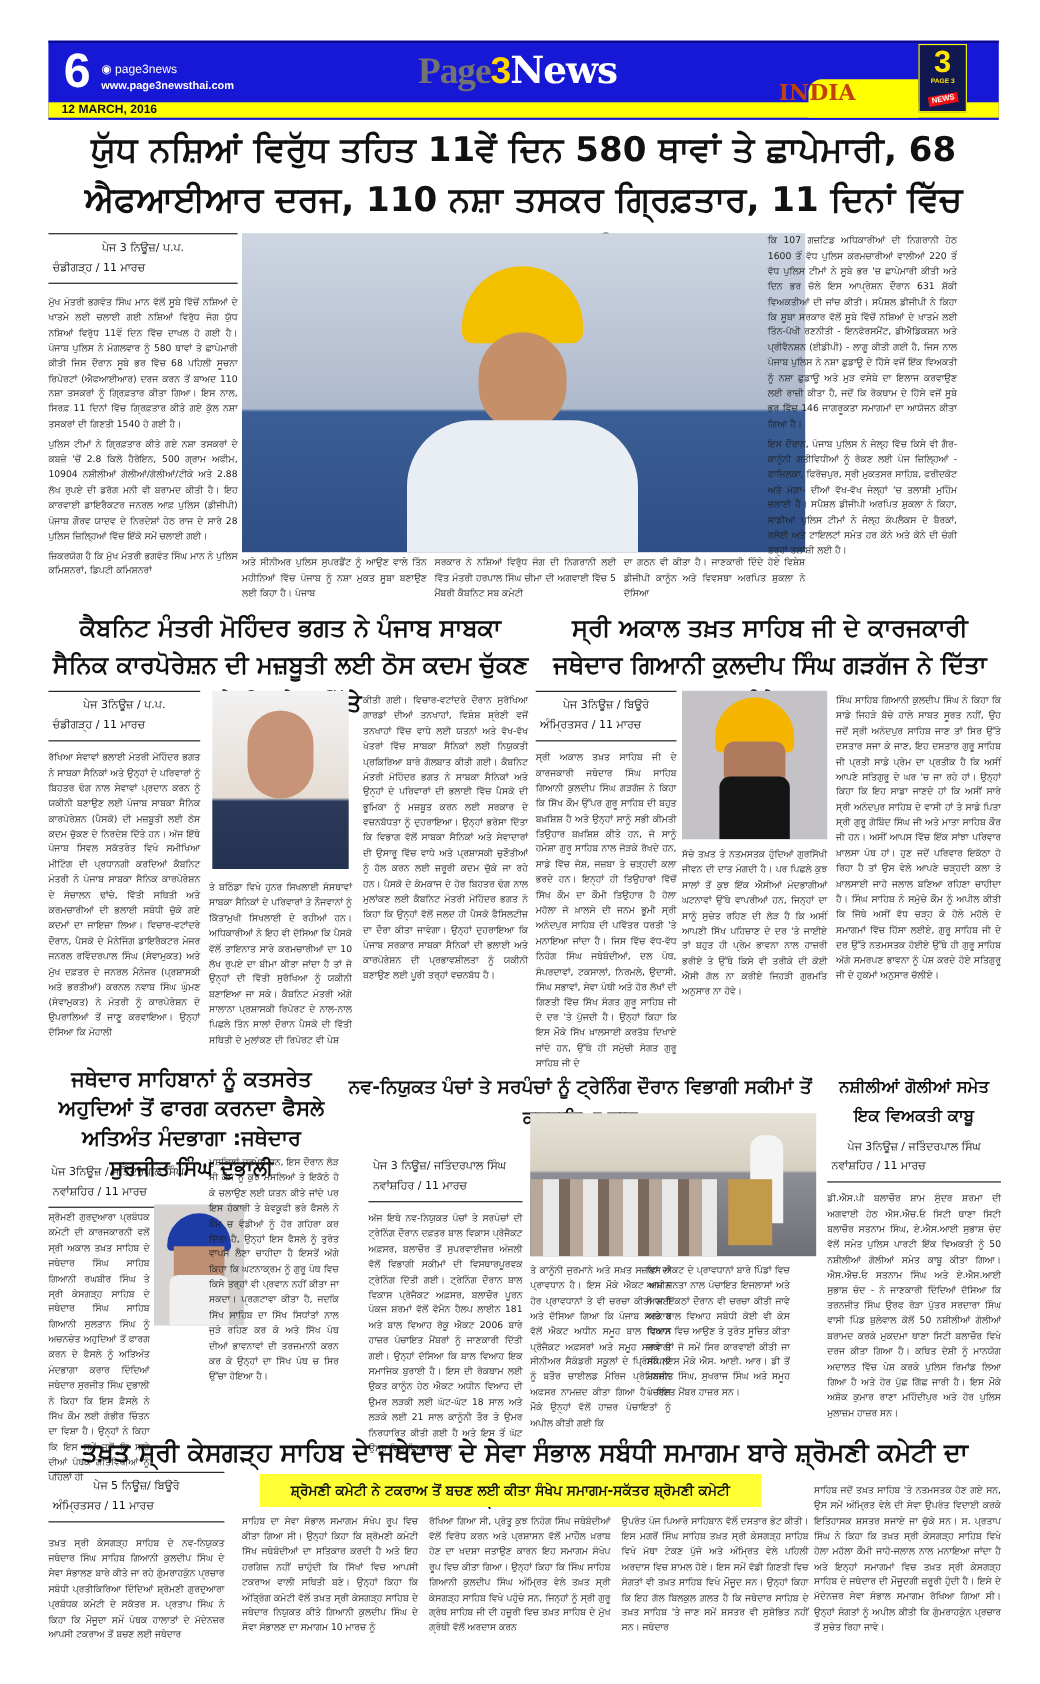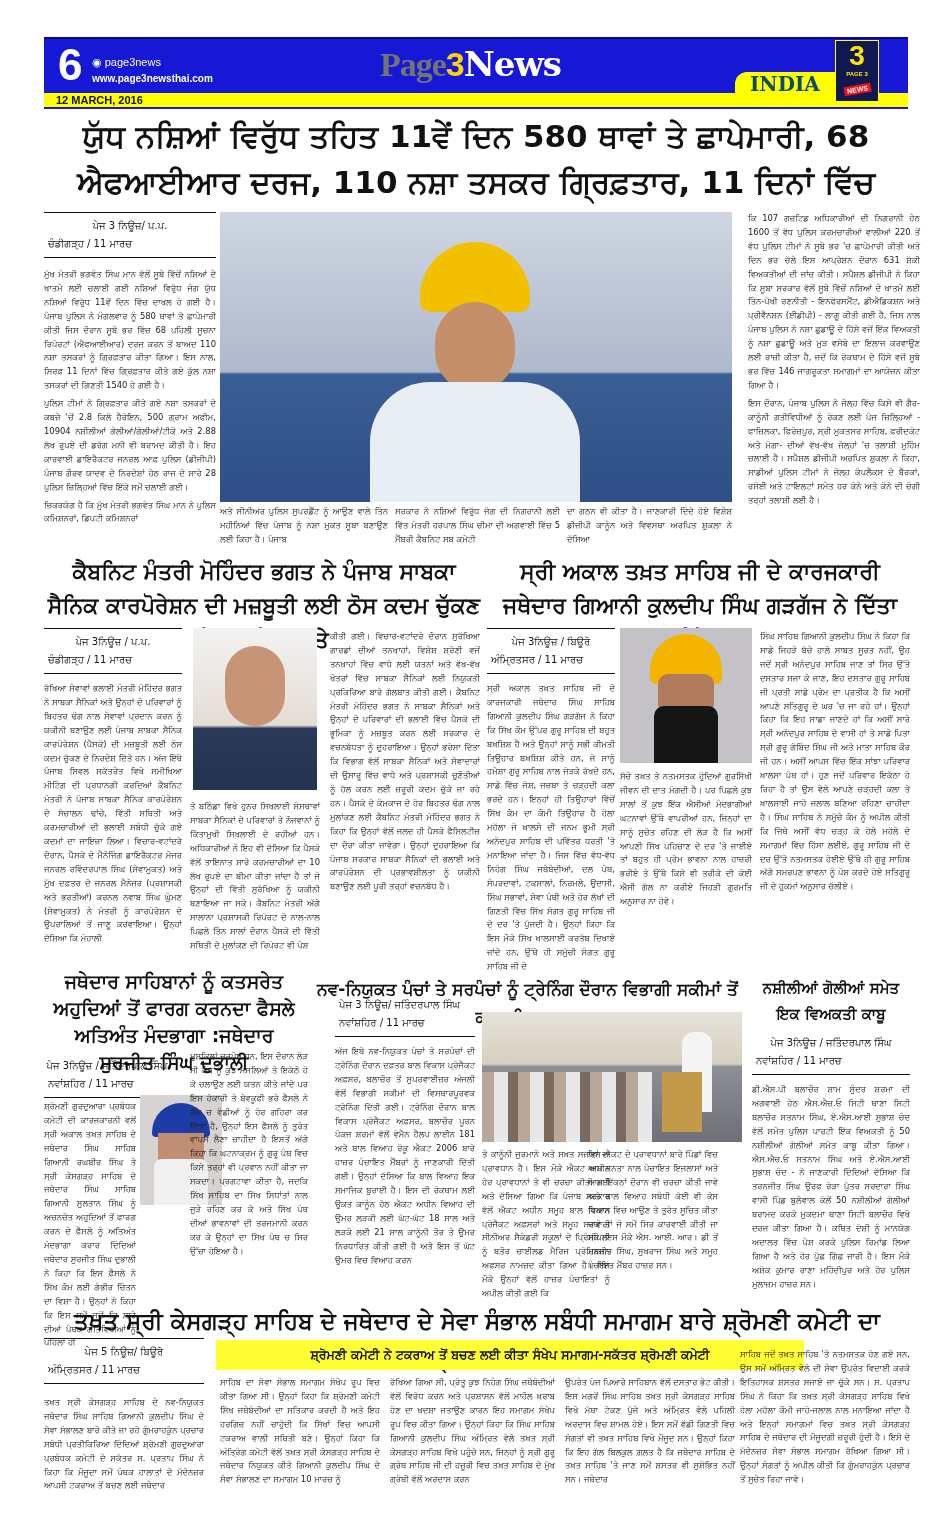--- a/index.html
+++ b/index.html
@@ -8,21 +8,21 @@
 
 .masthead{left:44px;top:37px;width:864px;height:72px;background:#1717d6;border-top:2px solid #0a0a8a}
 .mast-yellow{left:44px;top:93px;width:864px;height:14px;background:#ffff00}
 .mast-ytab{left:735px;top:72px;width:100px;height:35px;background:#ffff00;border-radius:12px 0 0 0}
 .pgnum{left:58px;top:40px;font:bold 44px "Liberation Sans",sans-serif;color:#fff;line-height:50px}
 .handle{left:92px;top:56px;font:11px "Liberation Sans",sans-serif;color:#fff}
 .site{left:92px;top:73px;font:bold 10px "Liberation Sans",sans-serif;color:#fff}
 .date{left:56px;top:94px;font:bold 11px "Liberation Sans",sans-serif;color:#111}
 .logo{left:380px;top:44px;font:bold 34px "DejaVu Serif",serif;color:#fff;letter-spacing:-1px}
 .logo span{color:#ffd400;font-family:"Liberation Sans",sans-serif}
-.india{left:750px;top:72px;font:bold 20px "DejaVu Serif",serif;color:#0c4a6e}
+.india{left:708px;top:72px;font:bold 20px "DejaVu Serif",serif;color:#c2410c}
 .badge{left:835px;top:40px;width:44px;height:62px;background:#111850;border:1px solid #ffff00;text-align:center;color:#ffe600}
 .badge .b3{font:bold 28px "Liberation Sans",sans-serif;line-height:30px}
 .badge .bp{font:bold 6px "Liberation Sans",sans-serif;color:#ffe600}
 .badge .bn{display:inline-block;background:#e11;color:#fff;font:bold 7px "Liberation Sans",sans-serif;padding:1px 3px;transform:rotate(-10deg);margin-top:2px}
 
 .hl{font-weight:bold;color:#111;text-align:center;line-height:1.2}
 .h1{left:44px;top:113px;width:864px;font-size:31px;line-height:46px}
 .sec-h{font-size:22px;line-height:34px}
 .byline{border-top:1.5px solid #111;border-bottom:1.5px solid #111;padding:4px 0;font-size:10px;line-height:18px}
 .byline .b1{text-align:center}
@@ -67,21 +67,21 @@
 <div class="abs img" style="left:220px;top:212px;width:512px;height:290px;background:linear-gradient(180deg,#cfd6e2 0%,#aeb9cc 55%,#3a5e95 56%,#2f4f86 100%)">
   <div style="position:absolute;left:200px;top:30px;width:110px;height:70px;background:#f3c000;border-radius:55px 55px 10px 10px"></div>
   <div style="position:absolute;left:215px;top:90px;width:80px;height:90px;background:#c58f6a;border-radius:40px"></div>
   <div style="position:absolute;left:150px;top:170px;width:210px;height:120px;background:#e9edf4;border-radius:60px 60px 0 0"></div>
 </div>
 
 <div class="abs body" style="left:220px;top:505px;width:168px">ਅਤੇ ਸੀਨੀਅਰ ਪੁਲਿਸ ਸੁਪਰਡੈਂਟ ਨੂੰ ਆਉਣ ਵਾਲੇ ਤਿੰਨ ਮਹੀਨਿਆਂ ਵਿੱਚ ਪੰਜਾਬ ਨੂੰ ਨਸ਼ਾ ਮੁਕਤ ਸੂਬਾ ਬਣਾਉਣ ਲਈ ਕਿਹਾ ਹੈ। ਪੰਜਾਬ</div>
 <div class="abs body" style="left:395px;top:505px;width:165px">ਸਰਕਾਰ ਨੇ ਨਸ਼ਿਆਂ ਵਿਰੁੱਧ ਜੰਗ ਦੀ ਨਿਗਰਾਨੀ ਲਈ ਵਿੱਤ ਮੰਤਰੀ ਹਰਪਾਲ ਸਿੰਘ ਚੀਮਾ ਦੀ ਅਗਵਾਈ ਵਿੱਚ 5 ਮੈਂਬਰੀ ਕੈਬਨਿਟ ਸਬ ਕਮੇਟੀ</div>
 <div class="abs body" style="left:567px;top:505px;width:165px">ਦਾ ਗਠਨ ਵੀ ਕੀਤਾ ਹੈ। ਜਾਣਕਾਰੀ ਦਿੰਦੇ ਹੋਏ ਵਿਸ਼ੇਸ਼ ਡੀਜੀਪੀ ਕਾਨੂੰਨ ਅਤੇ ਵਿਵਸਥਾ ਅਰਪਿਤ ਸ਼ੁਕਲਾ ਨੇ ਦੱਸਿਆ</div>
 
-<div class="abs body" style="left:748px;top:212px;width:172px">
+<div class="abs body" style="left:698px;top:212px;width:172px">
   <p>ਕਿ 107 ਗਜ਼ਟਿਡ ਅਧਿਕਾਰੀਆਂ ਦੀ ਨਿਗਰਾਨੀ ਹੇਠ 1600 ਤੋਂ ਵੱਧ ਪੁਲਿਸ ਕਰਮਚਾਰੀਆਂ ਵਾਲੀਆਂ 220 ਤੋਂ ਵੱਧ ਪੁਲਿਸ ਟੀਮਾਂ ਨੇ ਸੂਬੇ ਭਰ 'ਚ ਛਾਪੇਮਾਰੀ ਕੀਤੀ ਅਤੇ ਦਿਨ ਭਰ ਚੱਲੇ ਇਸ ਆਪ੍ਰੇਸ਼ਨ ਦੌਰਾਨ 631 ਸ਼ੱਕੀ ਵਿਅਕਤੀਆਂ ਦੀ ਜਾਂਚ ਕੀਤੀ। ਸਪੈਸ਼ਲ ਡੀਜੀਪੀ ਨੇ ਕਿਹਾ ਕਿ ਸੂਬਾ ਸਰਕਾਰ ਵੱਲੋਂ ਸੂਬੇ ਵਿੱਚੋਂ ਨਸ਼ਿਆਂ ਦੇ ਖਾਤਮੇ ਲਈ ਤਿੰਨ-ਪੱਖੀ ਰਣਨੀਤੀ - ਇਨਫੋਰਸਮੈਂਟ, ਡੀਐਡਿਕਸ਼ਨ ਅਤੇ ਪ੍ਰੀਵੈਨਸ਼ਨ (ਈਡੀਪੀ) - ਲਾਗੂ ਕੀਤੀ ਗਈ ਹੈ, ਜਿਸ ਨਾਲ ਪੰਜਾਬ ਪੁਲਿਸ ਨੇ ਨਸ਼ਾ ਛੁਡਾਊ ਦੇ ਹਿੱਸੇ ਵਜੋਂ ਇੱਕ ਵਿਅਕਤੀ ਨੂੰ ਨਸ਼ਾ ਛੁਡਾਊ ਅਤੇ ਮੁੜ ਵਸੇਬੇ ਦਾ ਇਲਾਜ ਕਰਵਾਉਣ ਲਈ ਰਾਜ਼ੀ ਕੀਤਾ ਹੈ, ਜਦੋਂ ਕਿ ਰੋਕਥਾਮ ਦੇ ਹਿੱਸੇ ਵਜੋਂ ਸੂਬੇ ਭਰ ਵਿੱਚ 146 ਜਾਗਰੂਕਤਾ ਸਮਾਗਮਾਂ ਦਾ ਆਯੋਜਨ ਕੀਤਾ ਗਿਆ ਹੈ।</p>
   <p>ਇਸ ਦੌਰਾਨ, ਪੰਜਾਬ ਪੁਲਿਸ ਨੇ ਜੇਲ੍ਹ ਵਿੱਚ ਕਿਸੇ ਵੀ ਗੈਰ-ਕਾਨੂੰਨੀ ਗਤੀਵਿਧੀਆਂ ਨੂੰ ਰੋਕਣ ਲਈ ਪੰਜ ਜ਼ਿਲ੍ਹਿਆਂ - ਫਾਜ਼ਿਲਕਾ, ਫਿਰੋਜ਼ਪੁਰ, ਸ੍ਰੀ ਮੁਕਤਸਰ ਸਾਹਿਬ, ਫਰੀਦਕੋਟ ਅਤੇ ਮੋਗਾ- ਦੀਆਂ ਵੱਖ-ਵੱਖ ਜੇਲ੍ਹਾਂ 'ਚ ਤਲਾਸ਼ੀ ਮੁਹਿੰਮ ਚਲਾਈ ਹੈ। ਸਪੈਸ਼ਲ ਡੀਜੀਪੀ ਅਰਪਿਤ ਸ਼ੁਕਲਾ ਨੇ ਕਿਹਾ, ਸਾਡੀਆਂ ਪੁਲਿਸ ਟੀਮਾਂ ਨੇ ਜੇਲ੍ਹ ਕੰਪਲੈਕਸ ਦੇ ਬੈਰਕਾਂ, ਰਸੋਈ ਅਤੇ ਟਾਇਲਟਾਂ ਸਮੇਤ ਹਰ ਕੋਨੇ ਅਤੇ ਕੋਨੇ ਦੀ ਚੰਗੀ ਤਰ੍ਹਾਂ ਤਲਾਸ਼ੀ ਲਈ ਹੈ।</p>
 </div>
 
 <div class="abs hl sec-h" style="left:44px;top:555px;width:440px">ਕੈਬਨਿਟ ਮੰਤਰੀ ਮੋਹਿੰਦਰ ਭਗਤ ਨੇ ਪੰਜਾਬ ਸਾਬਕਾ ਸੈਨਿਕ ਕਾਰਪੋਰੇਸ਼ਨ ਦੀ ਮਜ਼ਬੂਤੀ ਲਈ ਠੋਸ ਕਦਮ ਚੁੱਕਣ ਦੇ ਨਿਰਦੇਸ਼ ਦਿੱਤੇ</div>
 <div class="abs" style="left:44px;top:628px;width:138px">
   <div class="byline">
     <div class="b1">ਪੇਜ 3ਨਿਊਜ਼ / ਪ.ਪ.</div>
     <div class="b2">ਚੰਡੀਗੜ੍ਹ / 11 ਮਾਰਚ</div>
   </div>
@@ -118,21 +118,21 @@
 </div>
 <div class="abs img" style="left:140px;top:1095px;width:82px;height:110px;background:#d6d3d0">
   <div style="position:absolute;left:12px;top:8px;width:58px;height:34px;background:#1d3ca8;border-radius:29px 29px 4px 4px"></div>
   <div style="position:absolute;left:18px;top:38px;width:46px;height:30px;background:#c08f73"></div>
   <div style="position:absolute;left:14px;top:64px;width:54px;height:46px;background:#f0f0f0;border-radius:8px 8px 0 0"></div>
 </div>
 <div class="abs body" style="left:44px;top:1100px;width:92px">ਸ਼੍ਰੋਮਣੀ ਗੁਰਦੁਆਰਾ ਪ੍ਰਬੰਧਕ ਕਮੇਟੀ ਦੀ ਕਾਰਜਕਾਰਨੀ ਵਲੋਂ ਸ੍ਰੀ ਅਕਾਲ ਤਖ਼ਤ ਸਾਹਿਬ ਦੇ ਜਥੇਦਾਰ ਸਿੰਘ ਸਾਹਿਬ ਗਿਆਨੀ ਰਘਬੀਰ ਸਿੰਘ ਤੇ ਸ੍ਰੀ ਕੇਸਗੜ੍ਹ ਸਾਹਿਬ ਦੇ ਜਥੇਦਾਰ ਸਿੰਘ ਸਾਹਿਬ ਗਿਆਨੀ ਸੁਲਤਾਨ ਸਿੰਘ ਨੂੰ ਅਚਨਚੇਤ ਅਹੁਦਿਆਂ ਤੋਂ ਫਾਰਗ ਕਰਨ ਦੇ ਫੈਸਲੇ ਨੂੰ ਅਤਿਅੰਤ ਮੰਦਭਾਗਾ ਕਰਾਰ ਦਿੰਦਿਆਂ ਜਥੇਦਾਰ ਸੁਰਜੀਤ ਸਿੰਘ ਦੁਭਾਲੀ ਨੇ ਕਿਹਾ ਕਿ ਇਸ ਫ਼ੈਸਲੇ ਨੇ ਸਿੱਖ ਕੌਮ ਲਈ ਗੰਭੀਰ ਚਿੰਤਨ ਦਾ ਵਿਸ਼ਾ ਹੈ। ਉਨ੍ਹਾਂ ਨੇ ਕਿਹਾ ਕਿ ਇਸ ਸਮੇਂ ਜਦੋਂ ਕਿ ਸਾਰੇ ਦੀਆਂ ਪੰਥਕ ਗਤਿਵਿਧੀਆਂ ਨੂੰ ਪਹਿਲਾਂ ਹੀ</div>
 <div class="abs body" style="left:190px;top:1050px;width:118px">ਮੁਸ਼ਕਿਲਾਂ ਦਰਪੇਸ਼ ਹਨ, ਇਸ ਦੌਰਾਨ ਲੋੜ ਸੀ ਕੌਮ ਨੂੰ ਕੁਝ ਮਸਲਿਆਂ ਤੇ ਇਕੱਠੇ ਹੋ ਕੇ ਚਲਾਉਣ ਲਈ ਯਤਨ ਕੀਤੇ ਜਾਂਦੇ ਪਰ ਇਸ ਹੰਕਾਰੀ ਤੇ ਬੇਵਕੂਫੀ ਭਰੇ ਫੈਸਲੇ ਨੇ ਕੌਮ ਚ ਵੰਡੀਆਂ ਨੂੰ ਹੋਰ ਗਹਿਰਾ ਕਰ ਦਿੱਤਾ ਹੈ, ਉਨ੍ਹਾਂ ਇਸ ਫੈਸਲੇ ਨੂੰ ਤੁਰੰਤ ਵਾਪਸ ਲੈਣਾ ਚਾਹੀਦਾ ਹੈ ਇਸਤੋਂ ਅੱਗੇ ਕਿਹਾ ਕਿ ਘਟਨਾਕ੍ਰਮ ਨੂੰ ਗੁਰੂ ਪੰਥ ਵਿਚ ਕਿਸੇ ਤਰ੍ਹਾਂ ਵੀ ਪ੍ਰਵਾਨ ਨਹੀਂ ਕੀਤਾ ਜਾ ਸਕਦਾ। ਪ੍ਰਗਟਾਵਾ ਕੀਤਾ ਹੈ, ਜਦਕਿ ਸਿੱਖ ਸਾਹਿਬ ਦਾ ਸਿੱਖ ਸਿਧਾਂਤਾਂ ਨਾਲ ਜੁੜੇ ਰਹਿਣ ਕਰ ਕੇ ਅਤੇ ਸਿੱਖ ਪੰਥ ਦੀਆਂ ਭਾਵਨਾਵਾਂ ਦੀ ਤਰਜਮਾਨੀ ਕਰਨ ਕਰ ਕੇ ਉਨ੍ਹਾਂ ਦਾ ਸਿੱਖ ਪੰਥ ਚ ਸਿਰ ਉੱਚਾ ਹੋਇਆ ਹੈ।</div>
 
 <div class="abs hl" style="left:315px;top:975px;width:425px;font-size:17px;line-height:28px">ਨਵ-ਨਿਯੁਕਤ ਪੰਚਾਂ ਤੇ ਸਰਪੰਚਾਂ ਨੂੰ ਟ੍ਰੇਨਿੰਗ ਦੌਰਾਨ ਵਿਭਾਗੀ ਸਕੀਮਾਂ ਤੋਂ ਕਰਵਾਇਆ ਜਾਣੂ</div>
-<div class="abs" style="left:335px;top:992px;width:140px">
+<div class="abs" style="left:335px;top:1048px;width:140px">
   <div class="byline" style="border-top:none">
     <div class="b1" style="text-align:left;padding-left:4px">ਪੇਜ 3 ਨਿਊਜ਼/ ਜਤਿੰਦਰਪਾਲ ਸਿੰਘ</div>
     <div class="b2">ਨਵਾਂਸ਼ਹਿਰ / 11 ਮਾਰਚ</div>
   </div>
   <div class="body" style="margin-top:8px">ਅੱਜ ਇਥੇ ਨਵ-ਨਿਯੁਕਤ ਪੰਚਾਂ ਤੇ ਸਰਪੰਚਾਂ ਦੀ ਟ੍ਰੇਨਿੰਗ ਦੌਰਾਨ ਦਫ਼ਤਰ ਬਾਲ ਵਿਕਾਸ ਪ੍ਰੋਜੈਕਟ ਅਫ਼ਸਰ, ਬਲਾਚੌਰ ਤੋਂ ਸੁਪਰਵਾਈਜ਼ਰ ਅੰਜਲੀ ਵੱਲੋਂ ਵਿਭਾਗੀ ਸਕੀਮਾਂ ਦੀ ਵਿਸਥਾਰਪੂਰਵਕ ਟ੍ਰੇਨਿੰਗ ਦਿੱਤੀ ਗਈ। ਟ੍ਰੇਨਿੰਗ ਦੌਰਾਨ ਬਾਲ ਵਿਕਾਸ ਪ੍ਰੋਜੈਕਟ ਅਫ਼ਸਰ, ਬਲਾਚੌਰ ਪੂਰਨ ਪੰਕਜ ਸ਼ਰਮਾਂ ਵੱਲੋਂ ਵੋਮੈਨ ਹੈਲਪ ਲਾਈਨ 181 ਅਤੇ ਬਾਲ ਵਿਆਹ ਰੋਕੂ ਐਕਟ 2006 ਬਾਰੇ ਹਾਜ਼ਰ ਪੰਚਾਇਤ ਮੈਂਬਰਾਂ ਨੂੰ ਜਾਣਕਾਰੀ ਦਿੱਤੀ ਗਈ। ਉਨ੍ਹਾਂ ਦੱਸਿਆ ਕਿ ਬਾਲ ਵਿਆਹ ਇਕ ਸਮਾਜਿਕ ਬੁਰਾਈ ਹੈ। ਇਸ ਦੀ ਰੋਕਥਾਮ ਲਈ ਉਕਤ ਕਾਨੂੰਨ ਹੇਠ ਐਕਟ ਅਧੀਨ ਵਿਆਹ ਦੀ ਉਮਰ ਲੜਕੀ ਲਈ ਘੱਟ-ਘੱਟ 18 ਸਾਲ ਅਤੇ ਲੜਕੇ ਲਈ 21 ਸਾਲ ਕਾਨੂੰਨੀ ਤੌਰ ਤੇ ਉਮਰ ਨਿਰਧਾਰਿਤ ਕੀਤੀ ਗਈ ਹੈ ਅਤੇ ਇਸ ਤੋਂ ਘੱਟ ਉਮਰ ਵਿਚ ਵਿਆਹ ਕਰਨ</div>
 </div>
 <div class="abs img" style="left:482px;top:1012px;width:260px;height:130px;background:linear-gradient(180deg,#e6e2d8 0%,#d6d0c0 40%,#8e8e95 42%,#6f6f78 100%)">
   <div style="position:absolute;left:0;top:60px;width:170px;height:70px;background:repeating-linear-gradient(90deg,#b9a89a 0 12px,#e8e8e8 12px 26px,#7a6a5e 26px 36px)"></div>
   <div style="position:absolute;left:200px;top:20px;width:30px;height:80px;background:#f4f4f4;border-radius:12px 12px 0 0"></div>
   <div style="position:absolute;left:180px;top:60px;width:40px;height:60px;background:#c29a4a"></div>
@@ -143,21 +143,21 @@
 <div class="abs hl" style="left:752px;top:975px;width:158px;font-size:15px;line-height:26px">ਨਸ਼ੀਲੀਆਂ ਗੋਲੀਆਂ ਸਮੇਤ ਇਕ ਵਿਅਕਤੀ ਕਾਬੂ</div>
 <div class="abs" style="left:752px;top:1030px;width:158px">
   <div class="byline" style="border-top:none">
     <div class="b1">ਪੇਜ 3ਨਿਊਜ਼ / ਜਤਿੰਦਰਪਾਲ ਸਿੰਘ</div>
     <div class="b2">ਨਵਾਂਸ਼ਹਿਰ / 11 ਮਾਰਚ</div>
   </div>
   <div class="body" style="margin-top:8px">ਡੀ.ਐਸ.ਪੀ ਬਲਾਚੌਰ ਸ਼ਾਮ ਸੁੰਦਰ ਸ਼ਰਮਾ ਦੀ ਅਗਵਾਈ ਹੇਠ ਐਸ.ਐਚ.ਓ ਸਿਟੀ ਥਾਣਾ ਸਿਟੀ ਬਲਾਚੌਰ ਸਤਨਾਮ ਸਿੰਘ, ਏ.ਐਸ.ਆਈ ਸੁਭਾਸ਼ ਚੰਦ ਵੱਲੋਂ ਸਮੇਤ ਪੁਲਿਸ ਪਾਰਟੀ ਇੱਕ ਵਿਅਕਤੀ ਨੂੰ 50 ਨਸ਼ੀਲੀਆਂ ਗੋਲੀਆਂ ਸਮੇਤ ਕਾਬੂ ਕੀਤਾ ਗਿਆ। ਐਸ.ਐਚ.ਓ ਸਤਨਾਮ ਸਿੰਘ ਅਤੇ ਏ.ਐਸ.ਆਈ ਸੁਭਾਸ਼ ਚੰਦ - ਨੇ ਜਾਣਕਾਰੀ ਦਿੰਦਿਆਂ ਦੱਸਿਆ ਕਿ ਤਰਨਜੀਤ ਸਿੰਘ ਉਰਫ ਰੋੜਾ ਪੁੱਤਰ ਸਰਦਾਰਾ ਸਿੰਘ ਵਾਸੀ ਪਿੰਡ ਬੁਲੇਵਾਲ ਕੋਲੋਂ 50 ਨਸ਼ੀਲੀਆਂ ਗੋਲੀਆਂ ਬਰਾਮਦ ਕਰਕੇ ਮੁਕਦਮਾ ਥਾਣਾ ਸਿਟੀ ਬਲਾਚੌਰ ਵਿਖੇ ਦਰਜ ਕੀਤਾ ਗਿਆ ਹੈ। ਕਥਿਤ ਦੋਸ਼ੀ ਨੂੰ ਮਾਨਯੋਗ ਅਦਾਲਤ ਵਿੱਚ ਪੇਸ਼ ਕਰਕੇ ਪੁਲਿਸ ਰਿਮਾਂਡ ਲਿਆ ਗਿਆ ਹੈ ਅਤੇ ਹੋਰ ਪੁੱਛ ਗਿੱਛ ਜਾਰੀ ਹੈ। ਇਸ ਮੌਕੇ ਅਸ਼ੋਕ ਕੁਮਾਰ ਰਾਣਾ ਮਹਿੰਦੀਪੁਰ ਅਤੇ ਹੋਰ ਪੁਲਿਸ ਮੁਲਾਜ਼ਮ ਹਾਜ਼ਰ ਸਨ।</div>
 </div>
 
 <div class="abs hl" style="left:44px;top:1303px;width:866px;font-size:23px;line-height:36px">ਤਖ਼ਤ ਸ੍ਰੀ ਕੇਸਗੜ੍ਹ ਸਾਹਿਬ ਦੇ ਜਥੇਦਾਰ ਦੇ ਸੇਵਾ ਸੰਭਾਲ ਸਬੰਧੀ ਸਮਾਗਮ ਬਾਰੇ ਸ਼੍ਰੋਮਣੀ ਕਮੇਟੀ ਦਾ ਪ੍ਰਤੀਕਰਮ</div>
-<div class="abs yellow-bar" style="left:216px;top:1340px;width:588px;height:30px;font-size:12.5px;line-height:30px">ਸ਼੍ਰੋਮਣੀ ਕਮੇਟੀ ਨੇ ਟਕਰਾਅ ਤੋਂ ਬਚਣ ਲਈ ਕੀਤਾ ਸੰਖੇਪ ਸਮਾਗਮ-ਸਕੱਤਰ ਸ਼੍ਰੋਮਣੀ ਕਮੇਟੀ</div>
+<div class="abs yellow-bar" style="left:236px;top:1340px;width:456px;height:30px;font-size:12.5px;line-height:30px">ਸ਼੍ਰੋਮਣੀ ਕਮੇਟੀ ਨੇ ਟਕਰਾਅ ਤੋਂ ਬਚਣ ਲਈ ਕੀਤਾ ਸੰਖੇਪ ਸਮਾਗਮ-ਸਕੱਤਰ ਸ਼੍ਰੋਮਣੀ ਕਮੇਟੀ</div>
 <div class="abs" style="left:44px;top:1338px;width:160px">
   <div class="byline">
     <div class="b1">ਪੇਜ 5 ਨਿਊਜ਼/ ਬਿਊਰੋ</div>
     <div class="b2">ਅੰਮ੍ਰਿਤਸਰ / 11 ਮਾਰਚ</div>
   </div>
   <div class="body" style="margin-top:12px">ਤਖ਼ਤ ਸ੍ਰੀ ਕੇਸਗੜ੍ਹ ਸਾਹਿਬ ਦੇ ਨਵ-ਨਿਯੁਕਤ ਜਥੇਦਾਰ ਸਿੰਘ ਸਾਹਿਬ ਗਿਆਨੀ ਕੁਲਦੀਪ ਸਿੰਘ ਦੇ ਸੇਵਾ ਸੰਭਾਲਣ ਬਾਰੇ ਕੀਤੇ ਜਾ ਰਹੇ ਗੁੰਮਰਾਹਕੁੰਨ ਪ੍ਰਚਾਰ ਸਬੰਧੀ ਪ੍ਰਤੀਕਿਰਿਆ ਦਿੰਦਿਆਂ ਸ਼੍ਰੋਮਣੀ ਗੁਰਦੁਆਰਾ ਪ੍ਰਬੰਧਕ ਕਮੇਟੀ ਦੇ ਸਕੱਤਰ ਸ. ਪ੍ਰਤਾਪ ਸਿੰਘ ਨੇ ਕਿਹਾ ਕਿ ਮੌਜੂਦਾ ਸਮੇਂ ਪੰਥਕ ਹਾਲਾਤਾਂ ਦੇ ਮੱਦੇਨਜ਼ਰ ਆਪਸੀ ਟਕਰਾਅ ਤੋਂ ਬਚਣ ਲਈ ਜਥੇਦਾਰ</div>
 </div>
 <div class="abs body" style="left:220px;top:1376px;width:160px">ਸਾਹਿਬ ਦਾ ਸੇਵਾ ਸੰਭਾਲ ਸਮਾਗਮ ਸੰਖੇਪ ਰੂਪ ਵਿਚ ਕੀਤਾ ਗਿਆ ਸੀ। ਉਨ੍ਹਾਂ ਕਿਹਾ ਕਿ ਸ਼੍ਰੋਮਣੀ ਕਮੇਟੀ ਸਿੱਖ ਜਥੇਬੰਦੀਆਂ ਦਾ ਸਤਿਕਾਰ ਕਰਦੀ ਹੈ ਅਤੇ ਇਹ ਹਰਗਿਜ਼ ਨਹੀਂ ਚਾਹੁੰਦੀ ਕਿ ਸਿੱਖਾਂ ਵਿਚ ਆਪਸੀ ਟਕਰਾਅ ਵਾਲੀ ਸਥਿਤੀ ਬਣੇ। ਉਨ੍ਹਾਂ ਕਿਹਾ ਕਿ ਅੰਤ੍ਰਿੰਗ ਕਮੇਟੀ ਵੱਲੋਂ ਤਖ਼ਤ ਸ੍ਰੀ ਕੇਸਗੜ੍ਹ ਸਾਹਿਬ ਦੇ ਜਥੇਦਾਰ ਨਿਯੁਕਤ ਕੀਤੇ ਗਿਆਨੀ ਕੁਲਦੀਪ ਸਿੰਘ ਦੇ ਸੇਵਾ ਸੰਭਾਲਣ ਦਾ ਸਮਾਗਮ 10 ਮਾਰਚ ਨੂੰ</div>
 <div class="abs body" style="left:390px;top:1376px;width:165px">ਰੱਖਿਆ ਗਿਆ ਸੀ, ਪ੍ਰੰਤੂ ਕੁਝ ਨਿਹੰਗ ਸਿੰਘ ਜਥੇਬੰਦੀਆਂ ਵੱਲੋਂ ਵਿਰੋਧ ਕਰਨ ਅਤੇ ਪ੍ਰਸ਼ਾਸਨ ਵੱਲੋਂ ਮਾਹੌਲ ਖ਼ਰਾਬ ਹੋਣ ਦਾ ਖਦਸ਼ਾ ਜਤਾਉਣ ਕਾਰਨ ਇਹ ਸਮਾਗਮ ਸੰਖੇਪ ਰੂਪ ਵਿਚ ਕੀਤਾ ਗਿਆ। ਉਨ੍ਹਾਂ ਕਿਹਾ ਕਿ ਸਿੰਘ ਸਾਹਿਬ ਗਿਆਨੀ ਕੁਲਦੀਪ ਸਿੰਘ ਅੰਮ੍ਰਿਤ ਵੇਲੇ ਤਖ਼ਤ ਸ੍ਰੀ ਕੇਸਗੜ੍ਹ ਸਾਹਿਬ ਵਿਖੇ ਪਹੁੰਚੇ ਸਨ, ਜਿਨ੍ਹਾਂ ਨੂੰ ਸ੍ਰੀ ਗੁਰੂ ਗ੍ਰੰਥ ਸਾਹਿਬ ਜੀ ਦੀ ਹਜ਼ੂਰੀ ਵਿਚ ਤਖ਼ਤ ਸਾਹਿਬ ਦੇ ਮੁੱਖ ਗ੍ਰੰਥੀ ਵੱਲੋਂ ਅਰਦਾਸ ਕਰਨ</div>
 <div class="abs body" style="left:565px;top:1376px;width:170px">ਉਪਰੰਤ ਪੰਜ ਪਿਆਰੇ ਸਾਹਿਬਾਨ ਵੱਲੋਂ ਦਸਤਾਰ ਭੇਟ ਕੀਤੀ। ਇਸ ਮਗਰੋਂ ਸਿੰਘ ਸਾਹਿਬ ਤਖ਼ਤ ਸ੍ਰੀ ਕੇਸਗੜ੍ਹ ਸਾਹਿਬ ਵਿਖੇ ਮੱਥਾ ਟੇਕਣ ਪੁੱਜੇ ਅਤੇ ਅੰਮ੍ਰਿਤ ਵੇਲੇ ਪਹਿਲੀ ਅਰਦਾਸ ਵਿਚ ਸ਼ਾਮਲ ਹੋਏ। ਇਸ ਸਮੇਂ ਵੱਡੀ ਗਿਣਤੀ ਵਿਚ ਸੰਗਤਾਂ ਵੀ ਤਖ਼ਤ ਸਾਹਿਬ ਵਿਖੇ ਮੌਜੂਦ ਸਨ। ਉਨ੍ਹਾਂ ਕਿਹਾ ਕਿ ਇਹ ਗੱਲ ਬਿਲਕੁਲ ਗ਼ਲਤ ਹੈ ਕਿ ਜਥੇਦਾਰ ਸਾਹਿਬ ਦੇ ਤਖ਼ਤ ਸਾਹਿਬ 'ਤੇ ਜਾਣ ਸਮੇਂ ਸ਼ਸਤਰ ਵੀ ਸੁਸ਼ੋਭਿਤ ਨਹੀਂ ਸਨ। ਜਥੇਦਾਰ</div>

